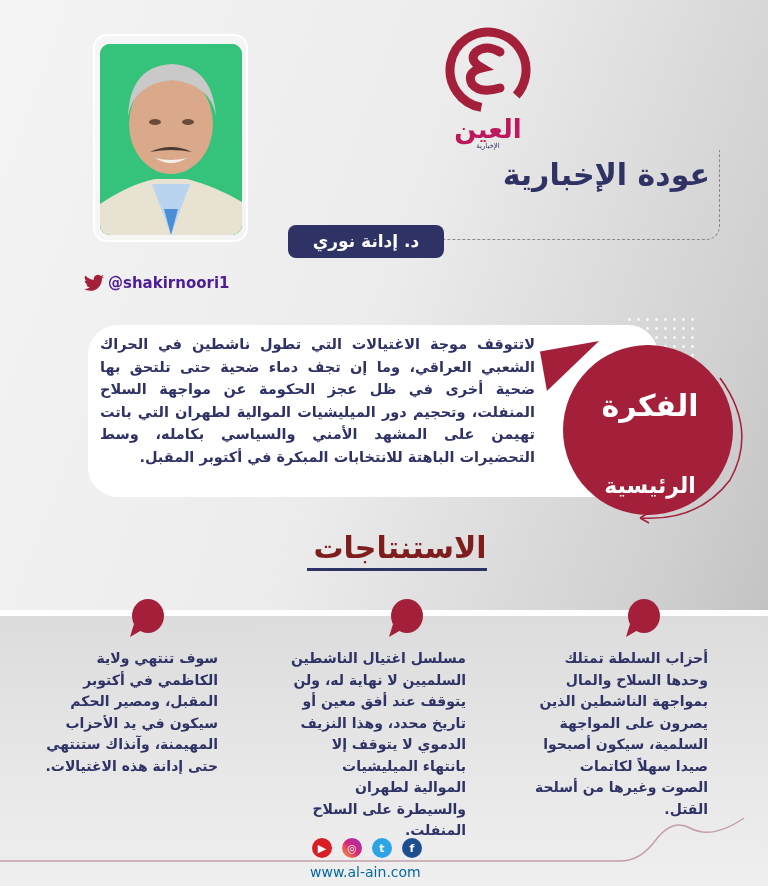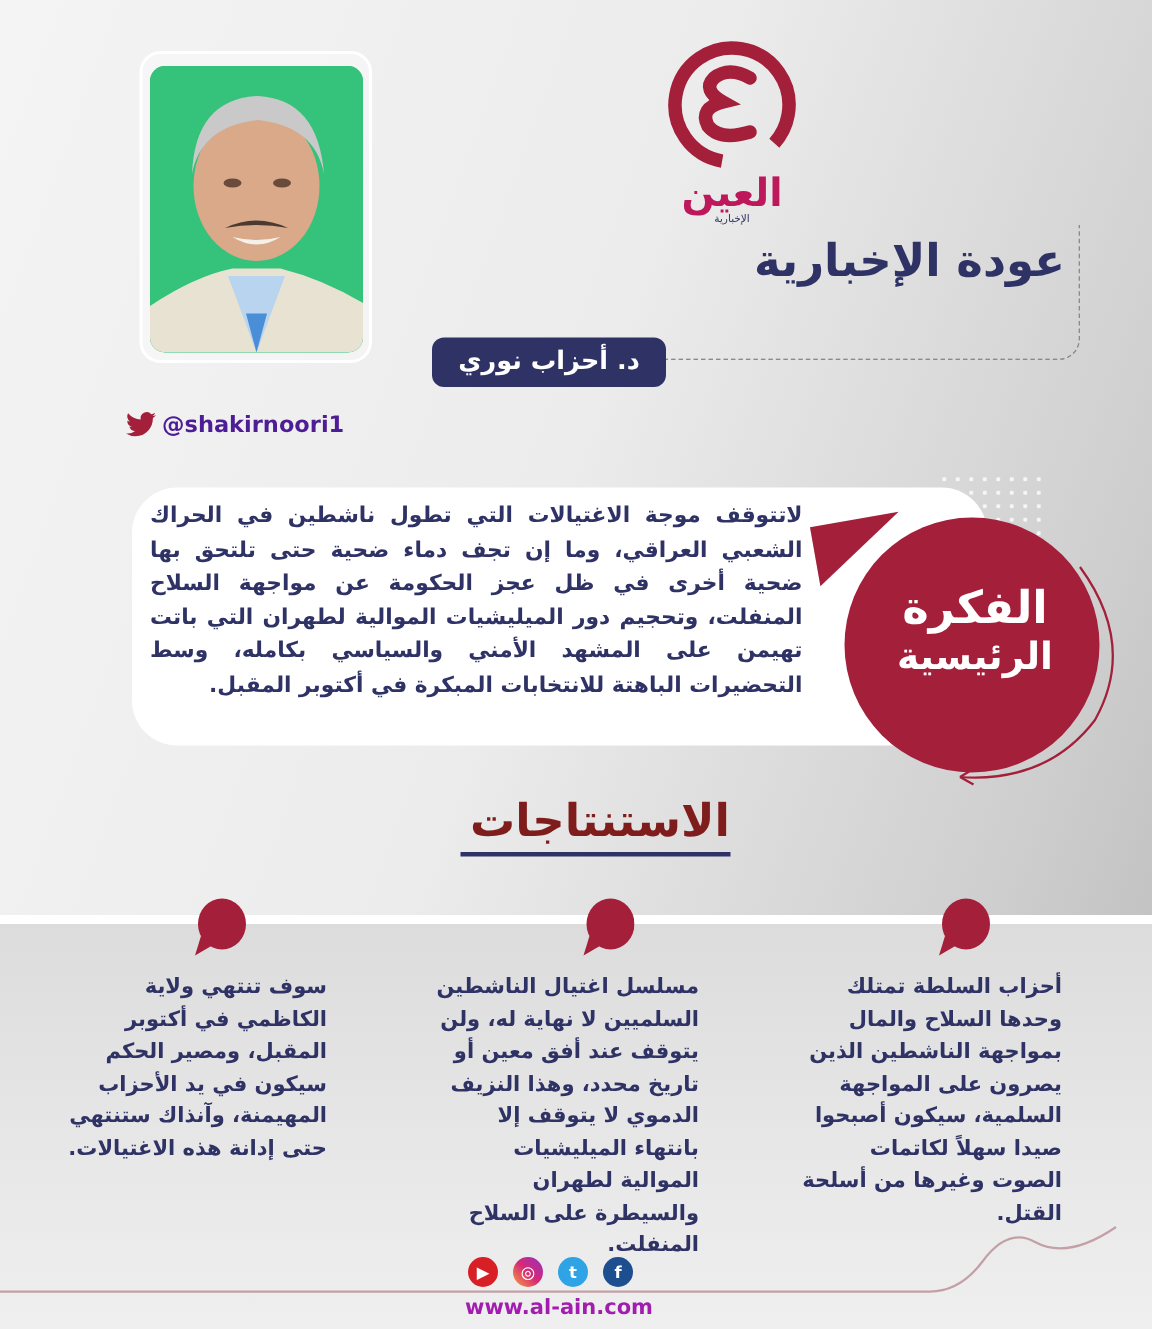--- a/index.html
+++ b/index.html
@@ -71,21 +71,21 @@
   .idea-tail {
     left: 543px; top: 346px; width: 0; height: 0;
     border-top: 40px solid #a41f3a; border-right: 60px solid transparent;
     transform: rotate(-10deg);
   }
   .idea-label {
     left: 575px; top: 388px; width: 150px; direction: rtl; text-align: center;
     color: #fff; font-weight: bold;
   }
   .idea-label .l1 { font-size: 30px; line-height: 36px; display: block; }
-  .idea-label .l2 { font-size: 25px; line-height: 28px; display: block; }
+  .idea-label .l2 { font-size: 22px; line-height: 28px; display: block; margin-top: 48px; }
   .idea-arc { left: 580px; top: 350px; width: 170px; height: 175px; }
 
   
   .conc-title {
     left: 305px; top: 530px; width: 190px; direction: rtl; text-align: center;
     font-size: 30px; font-weight: bold; color: #7f1d1d;
   }
   .conc-underline { left: 307px; top: 568px; width: 180px; height: 3px; background: #2f3265; }
   .white-strip { left: 0; top: 610px; width: 768px; height: 6px; background: #fff; }
   .lower-band {
@@ -95,21 +95,21 @@
   .bubble { width: 36px; height: 40px; }
   .conc-text {
     direction: rtl; text-align: right; font-size: 14px; font-weight: bold;
     color: #2f3265; line-height: 21.5px;
   }
 
   
   .footer-line { left: 0; top: 816px; width: 768px; height: 60px; }
   .social { left: 312px; top: 838px; display: flex; gap: 10px; }
   .social span { width: 20px; height: 20px; border-radius: 50%; display: flex; align-items: center; justify-content: center; color: #fff; font-size: 11px; font-weight: bold; }
-  .site-url { left: 310px; top: 864px; font-size: 14px; color: #a21caf; font-family: "DejaVu Sans", sans-serif; font-weight: bold; }
+  .site-url { left: 310px; top: 864px; font-size: 14px; color: #0369a1; font-family: "DejaVu Sans", sans-serif; }
 </style>
 </head>
 <body>
 
 <div class="abs photo-frame"></div>
 <div class="abs photo">
   <svg width="142" height="191" viewBox="0 0 142 191">
     <rect width="142" height="191" fill="#35c27a"></rect>
     <path d="M0 191 L0 160 Q30 140 55 135 L87 135 Q115 142 142 158 L142 191 Z" fill="#e8e2d2"></path>
     <path d="M52 140 L71 191 L90 140 Z" fill="#b8d4ee"></path>
@@ -135,21 +135,21 @@
     <path d="M58 28 Q44 20 34 28 Q26 36 40 44 Q24 48 30 60 Q38 70 58 64" fill="none" stroke="#a41f3a" stroke-width="9" stroke-linecap="round"></path>
   </svg>
   <div class="logo-text">العين</div>
   <div class="logo-sub">الإخبارية</div>
 </div>
 
 <div class="abs title-box"></div>
 <div class="abs title">
   <div>عودة الإخبارية</div>
 </div>
-<div class="abs author-badge">د. أحزاب نوري</div>
+<div class="abs author-badge">د. إدانة نوري</div>
 
 <div class="abs dots"></div>
 <div class="abs idea-card"></div>
 <div class="abs idea-text">لاتتوقف موجة الاغتيالات التي تطول ناشطين في الحراك الشعبي العراقي، وما إن تجف دماء ضحية حتى تلتحق بها ضحية أخرى في ظل عجز الحكومة عن مواجهة السلاح المنفلت، وتحجيم دور الميليشيات الموالية لطهران التي باتت تهيمن على المشهد الأمني والسياسي بكامله، وسط التحضيرات الباهتة للانتخابات المبكرة في أكتوبر المقبل.</div>
 <div class="abs idea-tail"></div>
 <div class="abs idea-circle"></div>
 <svg class="abs idea-arc" viewBox="0 0 170 175">
   <path d="M140 28 Q178 80 150 130 Q118 172 60 168" fill="none" stroke="#a41f3a" stroke-width="1.5"></path>
   <path d="M60 168 L70 162 M60 168 L69 173" stroke="#a41f3a" stroke-width="1.5"></path>
 </svg>

